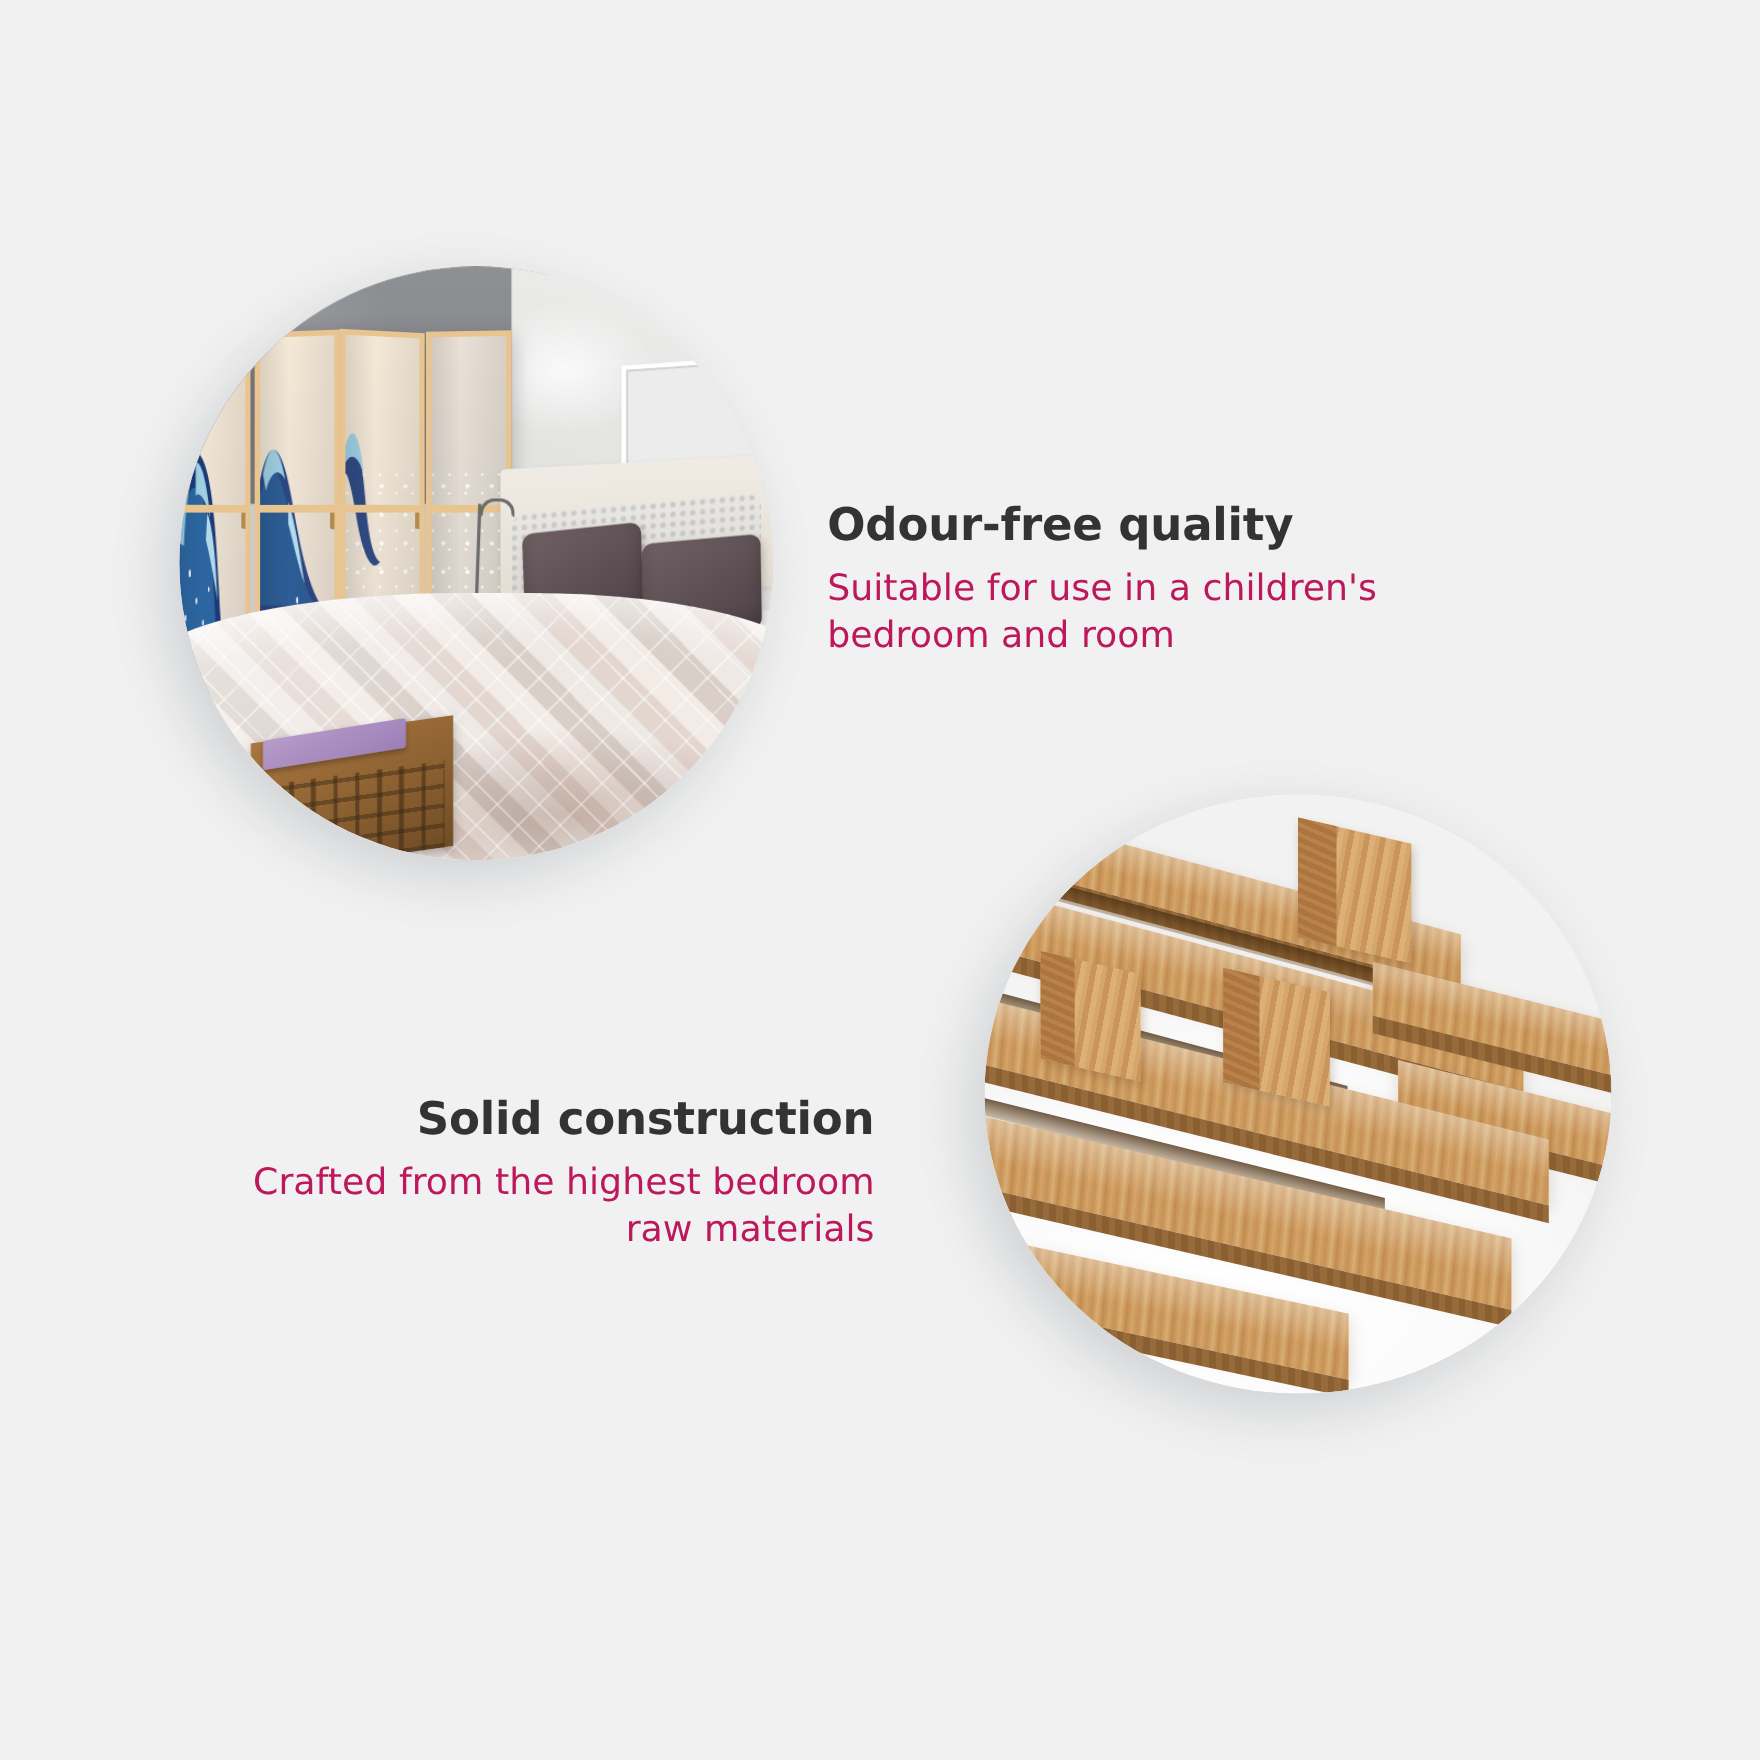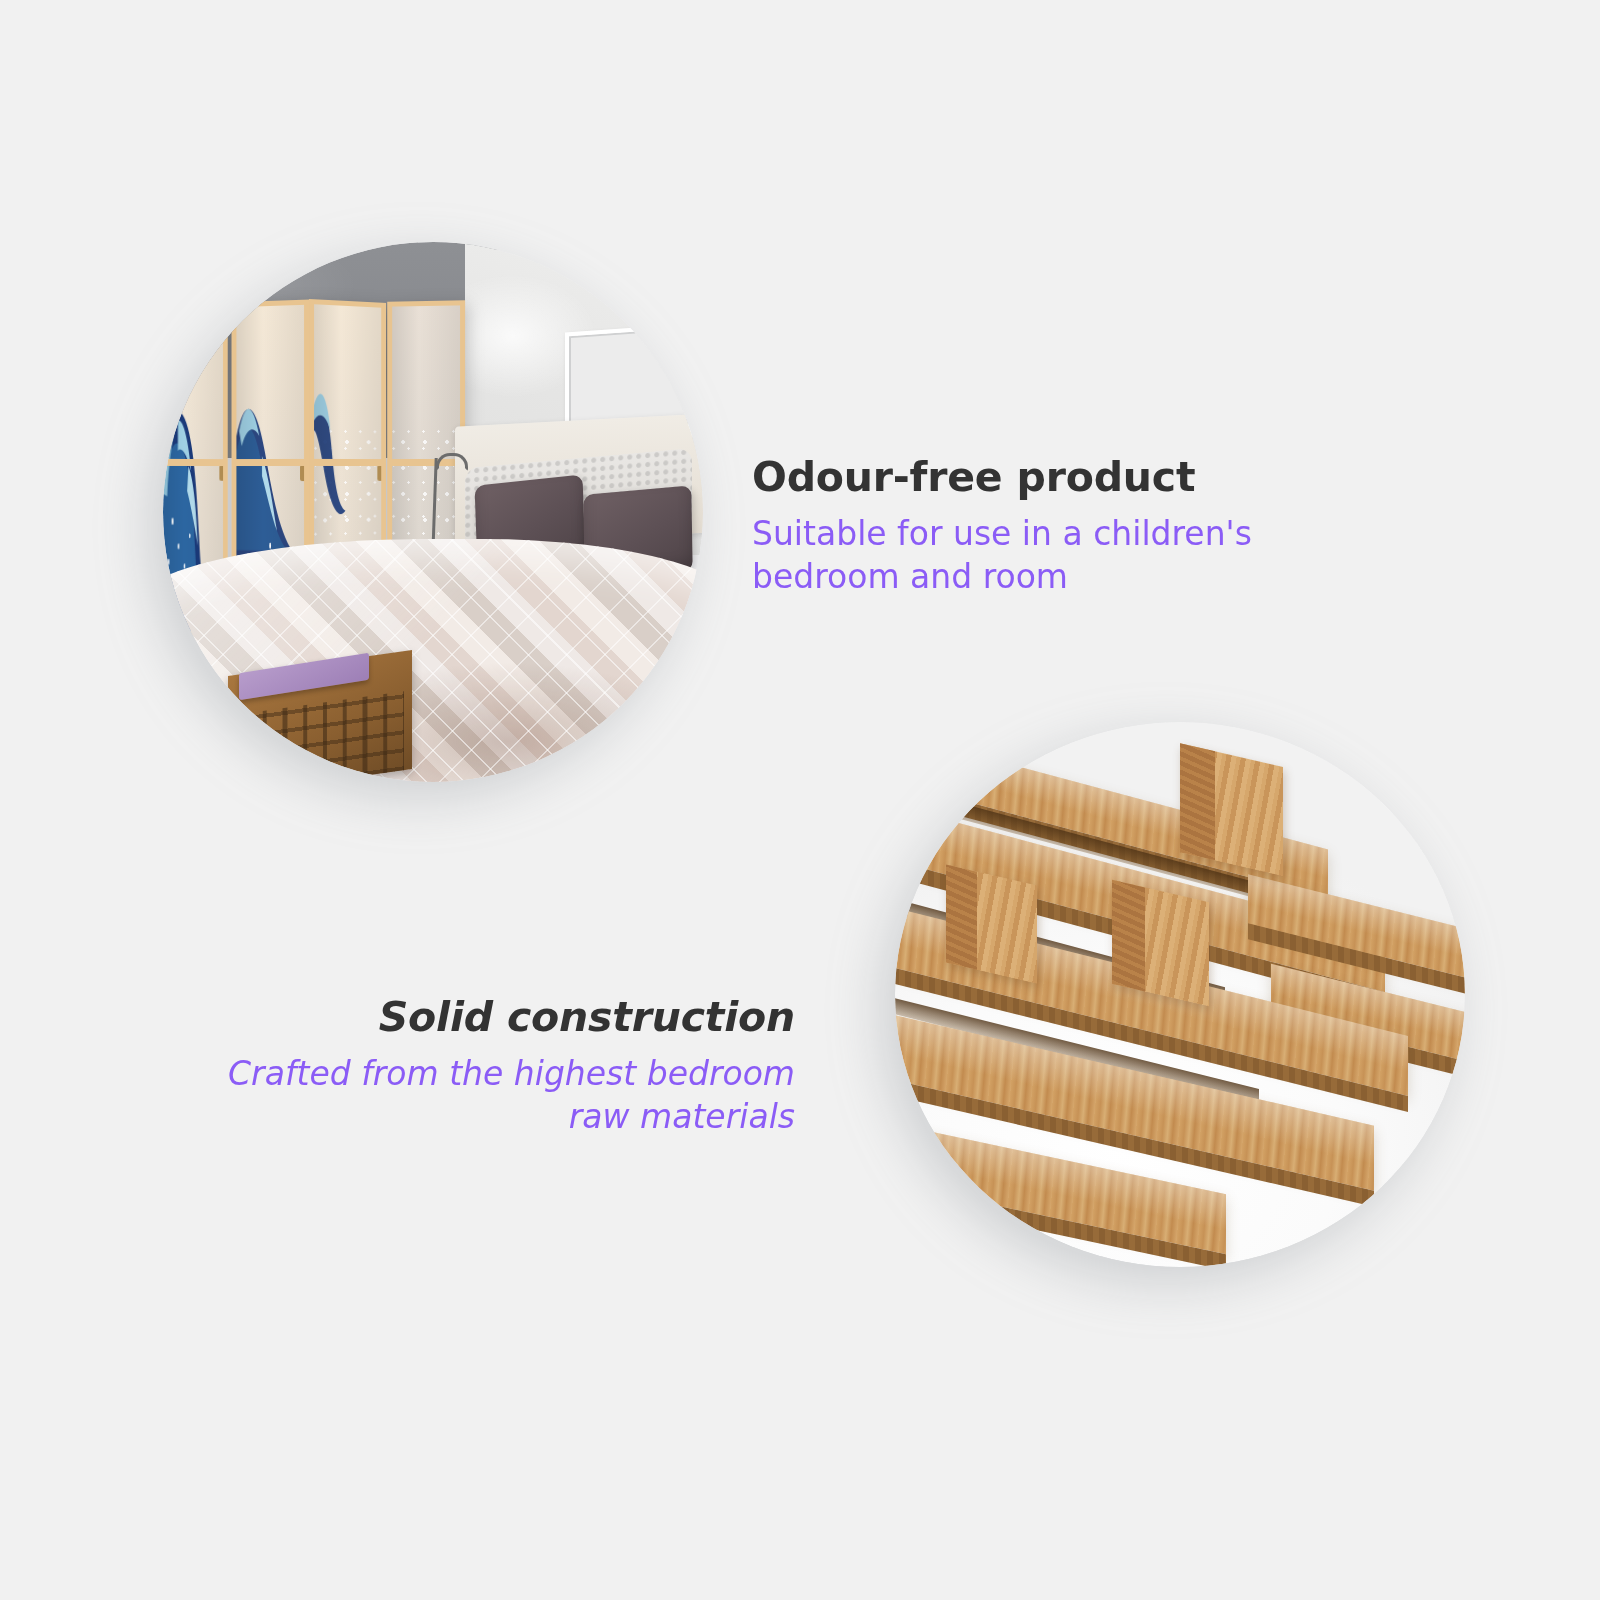--- a/index.html
+++ b/index.html
@@ -283,37 +283,36 @@
     font-size: 41px;
     font-weight: 700;
     color: #333333;
     letter-spacing: -0.2px;
     margin: 0 0 12px 0;
     line-height: 1.12;
   }
   .feature-desc{
     font-size: 33px;
     font-weight: 400;
-    color: #8b5cf6;
+    color: #be185d;
     line-height: 1.30;
     margin: 0;
   }
 
   #text-odour{
     left: 752px;
     top: 455px;
     width: 620px;
     text-align: left;
   }
   #text-solid{
     left: 200px;
     top: 995px;
     width: 595px;
     text-align: right;
-    font-style: italic;
   }
 </style>
 </head>
 <body>
 
 <div class="stage">
 
   <div class="photo-circle" id="circle-bedroom">
     <div class="photo-inner">
       <div class="bedroom-scene">
@@ -472,21 +471,21 @@
         <div class="plank" style="left:66%; top:50%; width:44%; height:9%; transform:skewY(14deg); z-index:3;">
           <div class="face-top"></div>
           <div class="edge"></div>
         </div>
 
       </div>
     </div>
   </div>
 
   <div class="text-block" id="text-odour">
-    <h2 class="feature-title">Odour-free product</h2>
+    <h2 class="feature-title">Odour-free quality</h2>
     <p class="feature-desc">Suitable for use in a children's bedroom and room</p>
   </div>
 
   <div class="text-block" id="text-solid">
     <h2 class="feature-title">Solid construction</h2>
     <p class="feature-desc">Crafted from the highest bedroom raw materials</p>
   </div>
 
 </div>
 

